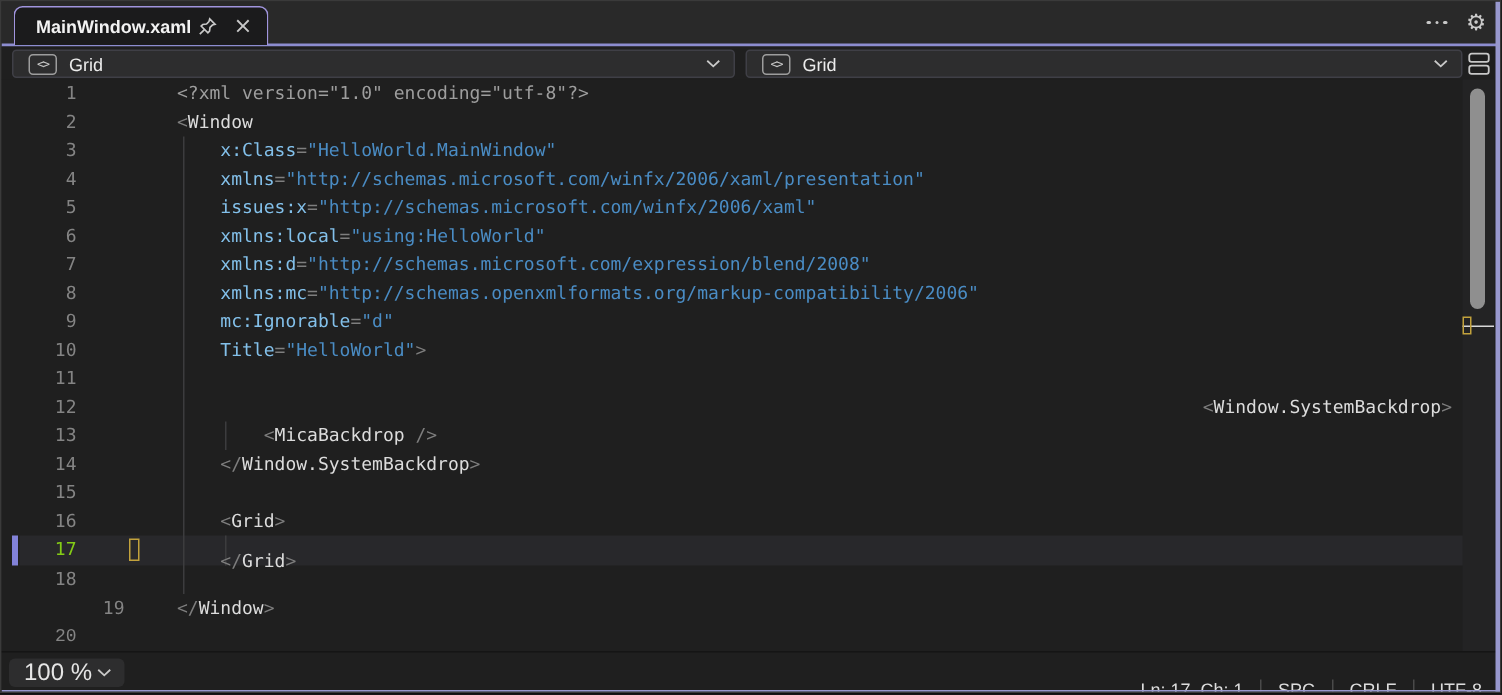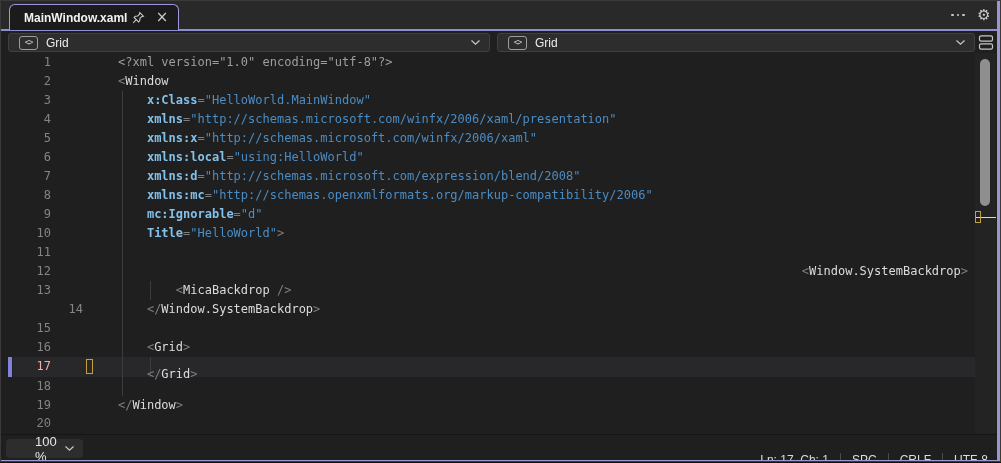--- a/index.html
+++ b/index.html
@@ -42,50 +42,50 @@
   .tagicon span{font-family:"DejaVu Sans Mono",monospace;font-size:8px;color:#c8c8c8;line-height:10px;letter-spacing:-1px;}
   .combo-label{font-size:12px;color:#ececec;}
   .combo-chev{margin-left:auto;}
   .split-btn{position:absolute;right:5px;top:3px;width:18px;height:18px;display:flex;align-items:center;justify-content:center;}
   
   .editor{position:absolute;left:0;top:52px;width:997px;height:381px;background:#1f1f1f;}
   .ln{
     position:absolute;left:0;width:50px;text-align:right;color:#848484;
     font:12px/19.06px "DejaVu Sans Mono",monospace;height:19.06px;
   }
-  .ln-cur{color:#fca5a5;}
+  .ln-cur{color:#84cc16;}
   .code-row{
     position:absolute;left:117px;right:30px;height:19.06px;white-space:pre;
     font:12px/19.06px "DejaVu Sans Mono",monospace;z-index:2;
   }
   .tk-pi{color:var(--c-pi);}
   .tk-delim{color:var(--c-delim);}
   .tk-name{color:var(--c-name);}
-  .tk-attr{color:var(--c-attr);font-weight:bold;}
+  .tk-attr{color:var(--c-attr);}
   .tk-val{color:var(--c-val);}
   .tk-text{color:var(--c-name);}
   .cur-line{position:absolute;left:12px;width:963px;height:19.06px;background:#28282b;z-index:0;}
   .gutter-bar{position:absolute;left:7px;width:3.5px;height:19.06px;background:var(--gutterbar);z-index:3;}
   .caret-box{position:absolute;left:85px;width:7px;height:15px;border:1.5px solid var(--caretbox);box-sizing:border-box;z-index:3;background:transparent;}
   .indent-guide{position:absolute;width:1px;background:#3c3c3e;z-index:1;}
   
   .scroll-gutter{position:absolute;right:4px;top:52px;width:21px;height:381px;background:#232324;}
   .scroll-thumb{position:absolute;left:5px;top:6px;width:10px;height:147px;border-radius:5px;background:var(--thumb);}
   .scroll-caret-line{position:absolute;left:0;top:163.5px;width:21px;height:1.5px;background:#d8d8d8;}
   .scroll-mod-mark{position:absolute;left:0;top:157.5px;width:6px;height:12px;border:1.5px solid var(--caretbox);box-sizing:border-box;}
   
   .statusbar{
     position:absolute;left:0;top:433px;width:100%;height:26px;background:#1f1f1f;
     border-top:1px solid #151515;display:flex;align-items:center;font-size:12px;color:#dcdcdc;
   }
   .zoom-ctl{
     position:absolute;left:5px;top:4px;width:77px;height:19px;background:#2d2d2e;border-radius:4px;
     display:flex;align-items:center;padding:0 8px 0 10px;box-sizing:border-box;
   }
-  .zoom-label{font-size:13px;color:#e6e6e6;margin-left:19px;}
+  .zoom-label{font-size:16px;color:#e6e6e6;}
   .zoom-chev{margin-left:auto;}
   .issues{position:absolute;left:105px;top:0;height:26px;display:flex;align-items:center;gap:7px;}
   .check-circle{width:13px;height:13px;border-radius:50%;background:var(--green);display:flex;align-items:center;justify-content:center;}
   .status-right{position:absolute;right:12px;top:12px;height:26px;display:flex;align-items:center;gap:11px;}
   .status-sep{width:1px;height:14px;background:#4a4a4a;}
   
   .edge-right{position:absolute;right:0;top:0;width:3px;height:463px;background:var(--edge);z-index:9;}
   .edge-bottom{position:absolute;left:0;top:459px;width:1001px;height:2.5px;background:var(--edge);z-index:9;}
   svg{display:block;}
 </style>
@@ -173,34 +173,34 @@
         <div class="ln" style="top: 56.68px;">4</div>
         <div class="ln" style="top: 75.74px;">5</div>
         <div class="ln" style="top: 94.8px;">6</div>
         <div class="ln" style="top: 113.86px;">7</div>
         <div class="ln" style="top: 132.92px;">8</div>
         <div class="ln" style="top: 151.98px;">9</div>
         <div class="ln" style="top: 171.04px;">10</div>
         <div class="ln" style="top: 190.1px;">11</div>
         <div class="ln" style="top: 209.16px;">12</div>
         <div class="ln" style="top: 228.22px;">13</div>
-        <div class="ln" style="top: 247.28px; margin-left: 32px;">14</div>
+        <div class="ln" style="top: 247.28px;">14</div>
         <div class="ln" style="top: 266.34px;">15</div>
         <div class="ln" style="top: 285.4px;">16</div>
         <div class="ln ln-cur" style="top: 304.46px;">17</div>
         <div class="ln" style="top: 323.52px;">18</div>
-        <div class="ln" style="top: 342.58px;">19</div>
+        <div class="ln" style="top: 342.58px; padding-left: 32px;">19</div>
         <div class="ln" style="top: 361.64px; font-family: Liberation Mono, monospace;">20</div>
       </div>
     <div id="lines">
         <div class="code-row" style="top: -0.5px;"><span class="tk-pi">&lt;?xml version="1.0" encoding="utf-8"?&gt;</span></div>
         <div class="code-row" style="top: 18.56px;"><span class="tk-delim">&lt;</span><span class="tk-name">Window</span></div>
         <div class="code-row" style="top: 37.62px;"><span class="tk-text">    </span><span class="tk-attr">x:Class</span><span class="tk-delim">=</span><span class="tk-val">"HelloWorld.MainWindow"</span></div>
         <div class="code-row" style="top: 56.68px;"><span class="tk-text">    </span><span class="tk-attr">xmlns</span><span class="tk-delim">=</span><span class="tk-val">"http://schemas.microsoft.com/winfx/2006/xaml/presentation"</span></div>
-        <div class="code-row" style="top: 75.74px;"><span class="tk-text">    </span><span class="tk-attr">xmlns:x</span><span class="tk-delim">=</span><span class="tk-val">"http://schemas.microsoft.com/winfx/2006/xaml"</span></div>
+        <div class="code-row" style="top: 75.74px;"><span class="tk-text">    </span><span class="tk-attr">issues:x</span><span class="tk-delim">=</span><span class="tk-val">"http://schemas.microsoft.com/winfx/2006/xaml"</span></div>
         <div class="code-row" style="top: 94.8px;"><span class="tk-text">    </span><span class="tk-attr">xmlns:local</span><span class="tk-delim">=</span><span class="tk-val">"using:HelloWorld"</span></div>
         <div class="code-row" style="top: 113.86px;"><span class="tk-text">    </span><span class="tk-attr">xmlns:d</span><span class="tk-delim">=</span><span class="tk-val">"http://schemas.microsoft.com/expression/blend/2008"</span></div>
         <div class="code-row" style="top: 132.92px;"><span class="tk-text">    </span><span class="tk-attr">xmlns:mc</span><span class="tk-delim">=</span><span class="tk-val">"http://schemas.openxmlformats.org/markup-compatibility/2006"</span></div>
         <div class="code-row" style="top: 151.98px;"><span class="tk-text">    </span><span class="tk-attr">mc:Ignorable</span><span class="tk-delim">=</span><span class="tk-val">"d"</span></div>
         <div class="code-row" style="top: 171.04px;"><span class="tk-text">    </span><span class="tk-attr">Title</span><span class="tk-delim">=</span><span class="tk-val">"HelloWorld"</span><span class="tk-delim">&gt;</span></div>
         <div class="code-row" style="top: 190.1px;"></div>
         <div class="code-row" style="top: 209.16px; text-align: right;"><span class="tk-text">    </span><span class="tk-delim">&lt;</span><span class="tk-name">Window.SystemBackdrop</span><span class="tk-delim">&gt;</span></div>
         <div class="code-row" style="top: 228.22px;"><span class="tk-text">        </span><span class="tk-delim">&lt;</span><span class="tk-name">MicaBackdrop</span><span class="tk-text"> </span><span class="tk-delim">/&gt;</span></div>
         <div class="code-row" style="top: 247.28px;"><span class="tk-text">    </span><span class="tk-delim">&lt;/</span><span class="tk-name">Window.SystemBackdrop</span><span class="tk-delim">&gt;</span></div>
         <div class="code-row" style="top: 266.34px;"></div>

